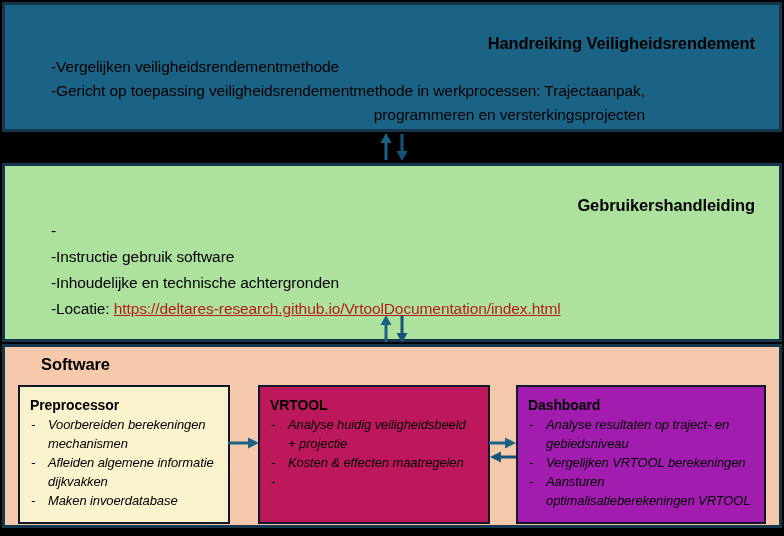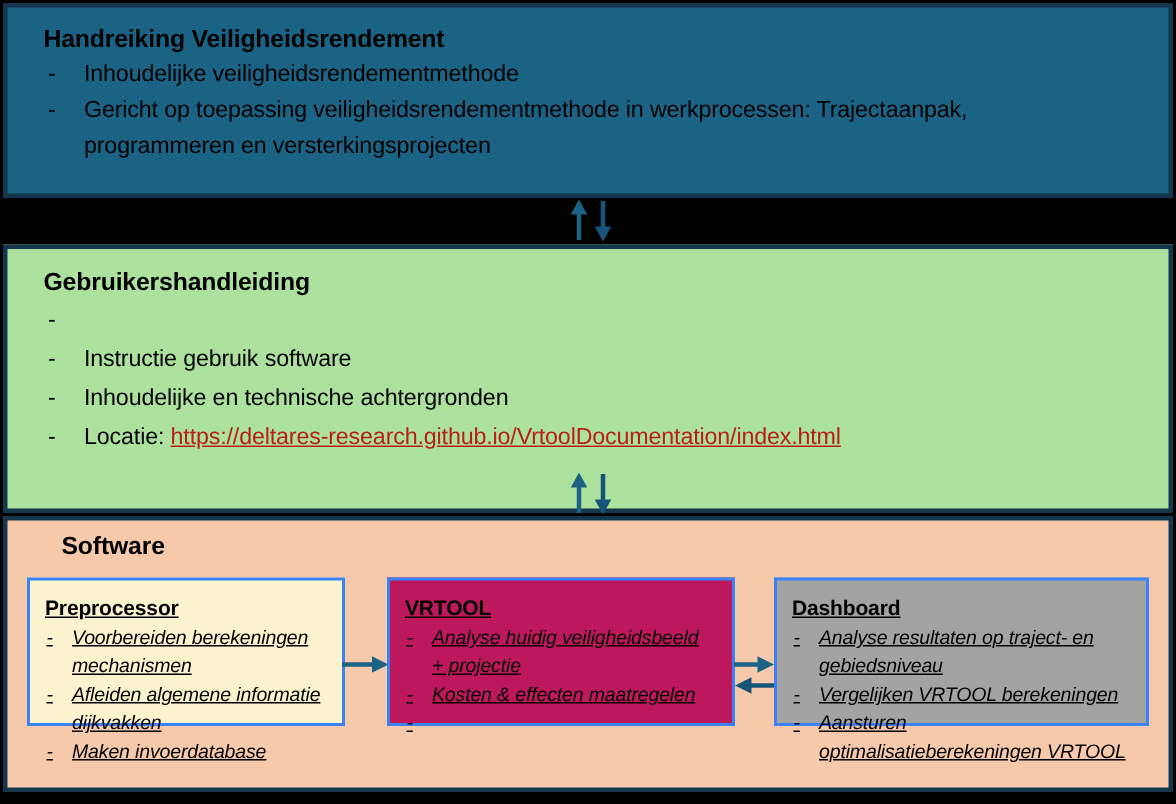--- a/index.html
+++ b/index.html
@@ -4,51 +4,51 @@
 <style>
   html,body{margin:0;padding:0;}
   body{
     width:784px;height:536px;background:#000;position:relative;overflow:hidden;
     font-family:"Liberation Sans","DejaVu Sans",sans-serif;color:#000;
   }
   .panel{position:absolute;left:2px;right:2px;border:3px solid #15374E;box-sizing:border-box;}
   .panel-teal{top:2px;height:130px;background:#1B6384;}
   .panel-green{top:163px;height:179px;background:#ACE29E;}
   .panel-peach{top:344px;height:184px;background:#F5C9AA;}
-  .panel-inner{padding:9px 24px 0 24px;letter-spacing:-0.1px;}
+  .panel-inner{padding:26px 24px 0 24px;letter-spacing:-0.1px;text-align:right;}
   .panel-title{font-weight:bold;font-size:16.5px;line-height:24px;}
   .bullet{display:flex;font-size:15.5px;line-height:24px;}
   .panel-green .bullet, .panel-green .panel-title{line-height:26px;}
   .dash{width:24px;flex:none;padding-left:3px;}
   .btext{white-space:pre-line;}
   a.doclink{color:#b91c1c;text-decoration:underline;cursor:pointer;}
   .sw-title{font-weight:bold;font-size:16.5px;padding:8px 0 0 20px;letter-spacing:-0.1px;margin-left:16px;}
-  .flowbox{position:absolute;top:38px;height:99px;border:2px solid #3b82f6;box-sizing:border-box;
-           padding:8px 10px;letter-spacing:-0.1px;text-decoration:underline;}
+  .flowbox{position:absolute;top:38px;height:139px;border:2px solid #0f172a;box-sizing:border-box;
+           padding:8px 10px;letter-spacing:-0.1px;}
   .flowbox .box-title{font-weight:bold;font-size:14px;line-height:20px;}
   .flowbox .bullet{font-size:13px;line-height:19px;font-style:italic;}
   .flowbox .dash{width:17px;padding-left:1px;}
   .box-yellow{left:13px;width:212px;background:#FBF2CE;}
   .box-blue{left:253px;width:232px;background:#be185d;}
-  .box-green{left:511px;width:250px;background:#a3a3a3;}
+  .box-green{left:511px;width:250px;background:#a21caf;}
   .vgap-arrows{position:absolute;left:377px;width:34px;height:28px;}
   .vgap1{top:133px;} .vgap2{top:315px;}
   .harrow1{position:absolute;left:223px;top:89px;width:32px;height:14px;}
   .harrow2{position:absolute;left:484px;top:88px;width:28px;height:32px;}
   svg{display:block;}
 </style>
 </head>
 <body>
 
 <div class="panel panel-teal">
   <div class="panel-inner">
     <div class="panel-title">Handreiking Veiligheidsrendement</div>
     <div class="bullet">
       <span class="dash">-</span>
-      <span class="btext">Inhoudelijke veiligheidsrendementmethode</span>
+      <span class="btext">Vergelijken veiligheidsrendementmethode</span>
     </div>
     <div class="bullet">
       <span class="dash">-</span>
       <span class="btext">Gericht op toepassing veiligheidsrendementmethode in werkprocessen: Trajectaanpak,
 programmeren en versterkingsprojecten</span>
     </div>
   </div>
 </div>
 
 <div class="vgap-arrows vgap1">

